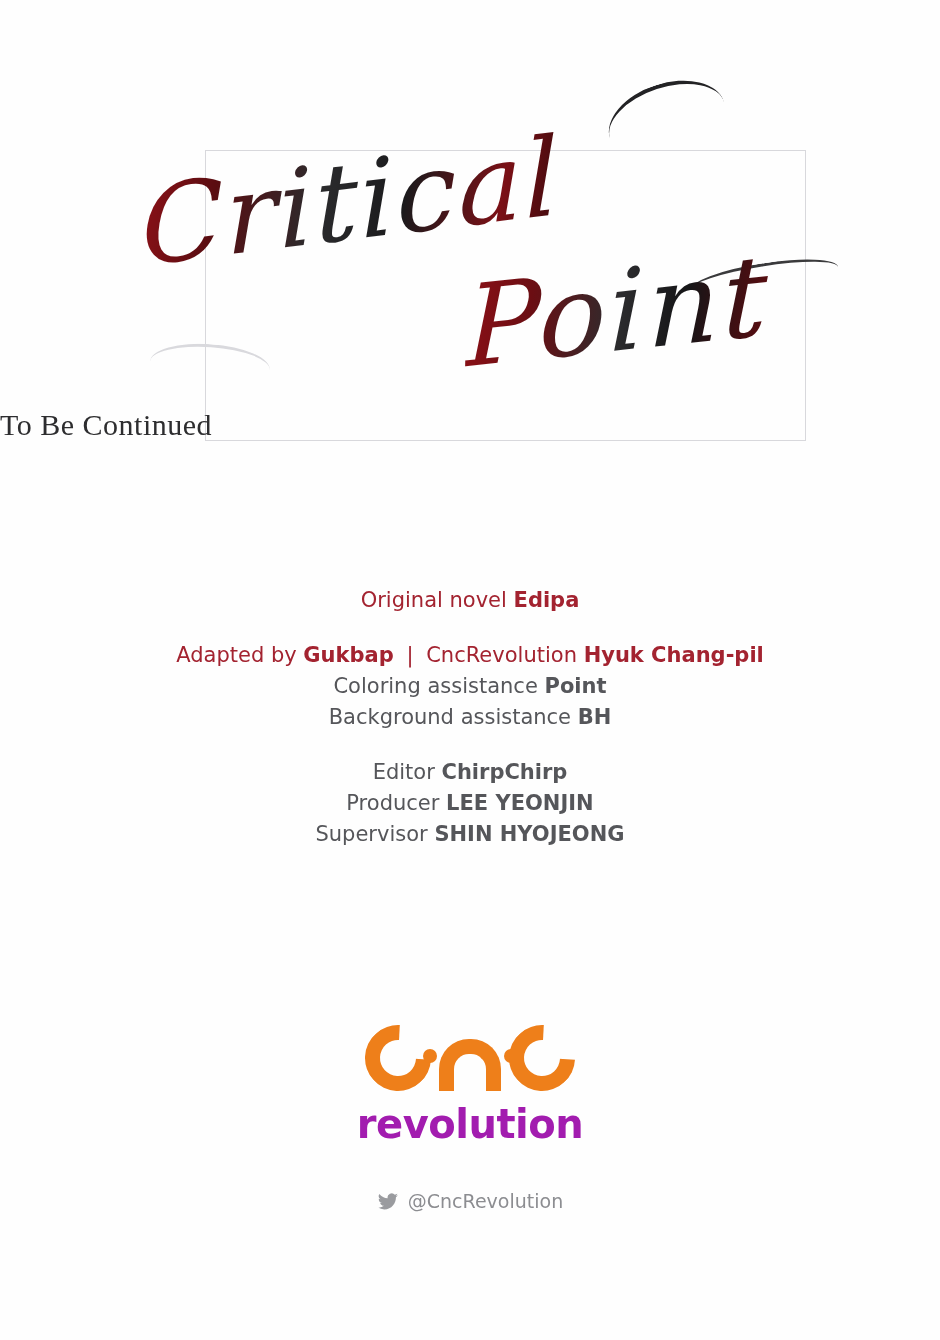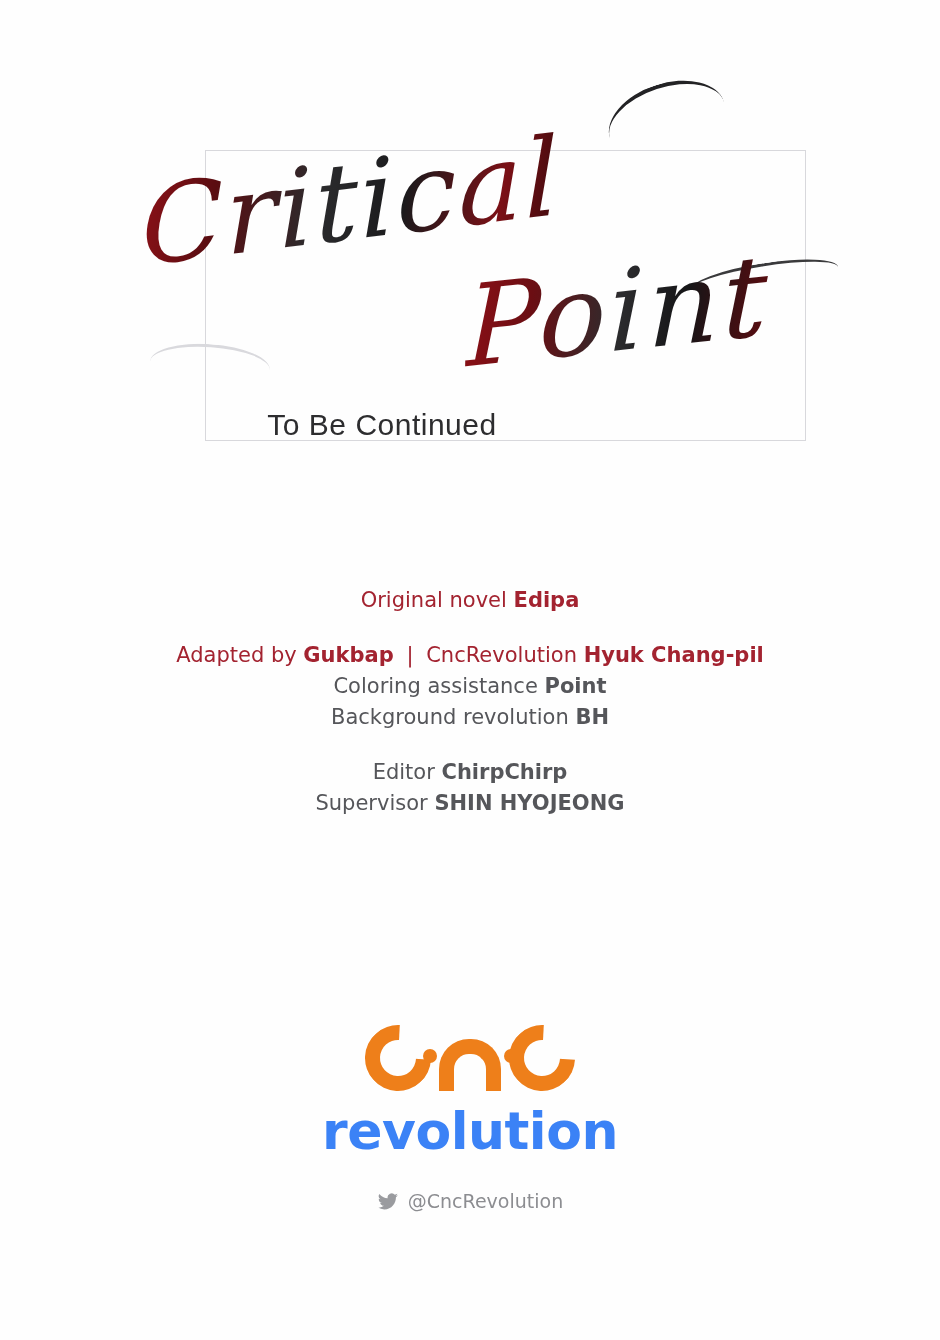--- a/index.html
+++ b/index.html
@@ -90,22 +90,21 @@
   .swash-1 { left: 610px; top: 62px; width: 120px; height: 70px; border-top-width: 4px; border-color: #232325; transform: rotate(-18deg); }
   .swash-2 { left: 150px; top: 300px; width: 120px; height: 40px; border-color: #d9d9dd; transform: rotate(4deg); }
   .swash-3 { left: 690px; top: 235px; width: 150px; height: 28px; border-color: #3a3a3c; transform: rotate(-9deg); }
 
   
   .to-be-continued {
     position: absolute;
     top: 408px;
     left: 0;
     width: 764px;
-    text-align: center;
-    font-family: Liberation Sans, sans-serif;
+    font-family: Liberation Serif, serif;
     font-size: 30px;
     color: #2d2d2f;
     letter-spacing: 0.5px;
   }
 
   
   .credits {
     position: absolute;
     top: 585px;
     left: 0;
@@ -181,23 +180,23 @@
     height: 14px;
     background: #ee7f1a;
     border-radius: 50%;
   }
   .logo-dot.d1 { left: 58px; }
   .logo-dot.d2 { left: 139px; }
 
   .logo-word {
     font-family: "DejaVu Sans", sans-serif;
     font-weight: bold;
-    font-size: 52px;
+    font-size: 40px;
     letter-spacing: -0.5px;
-    color: #3b82f6;
+    color: #a21caf;
     margin-top: 6px;
   }
 
   
   .social {
     position: absolute;
     top: 1185px;
     left: 0;
     width: 940px;
     text-align: center;
@@ -254,29 +253,33 @@
         <span class="accent bold">Gukbap</span>
         <span class="sep">|</span>
         <span class="accent">CncRevolution</span>
         <span class="accent bold">Hyuk Chang-pil</span>
       </div>
       <div class="credit-line">
         <span>Coloring assistance</span>
         <span class="bold">Point</span>
       </div>
       <div class="credit-line">
-        <span>Background revolution</span>
+        <span>Background assistance</span>
         <span class="bold">BH</span>
       </div>
     </div>
 
     <div class="credit-group">
       <div class="credit-line">
         <span>Editor</span>
         <span class="bold">ChirpChirp</span>
+      </div>
+      <div class="credit-line">
+        <span>Producer</span>
+        <span class="bold">LEE YEONJIN</span>
       </div>
       <div class="credit-line">
         <span>Supervisor</span>
         <span class="bold">SHIN HYOJEONG</span>
       </div>
     </div>
 
   </div>
 
   <div class="logo-block">

